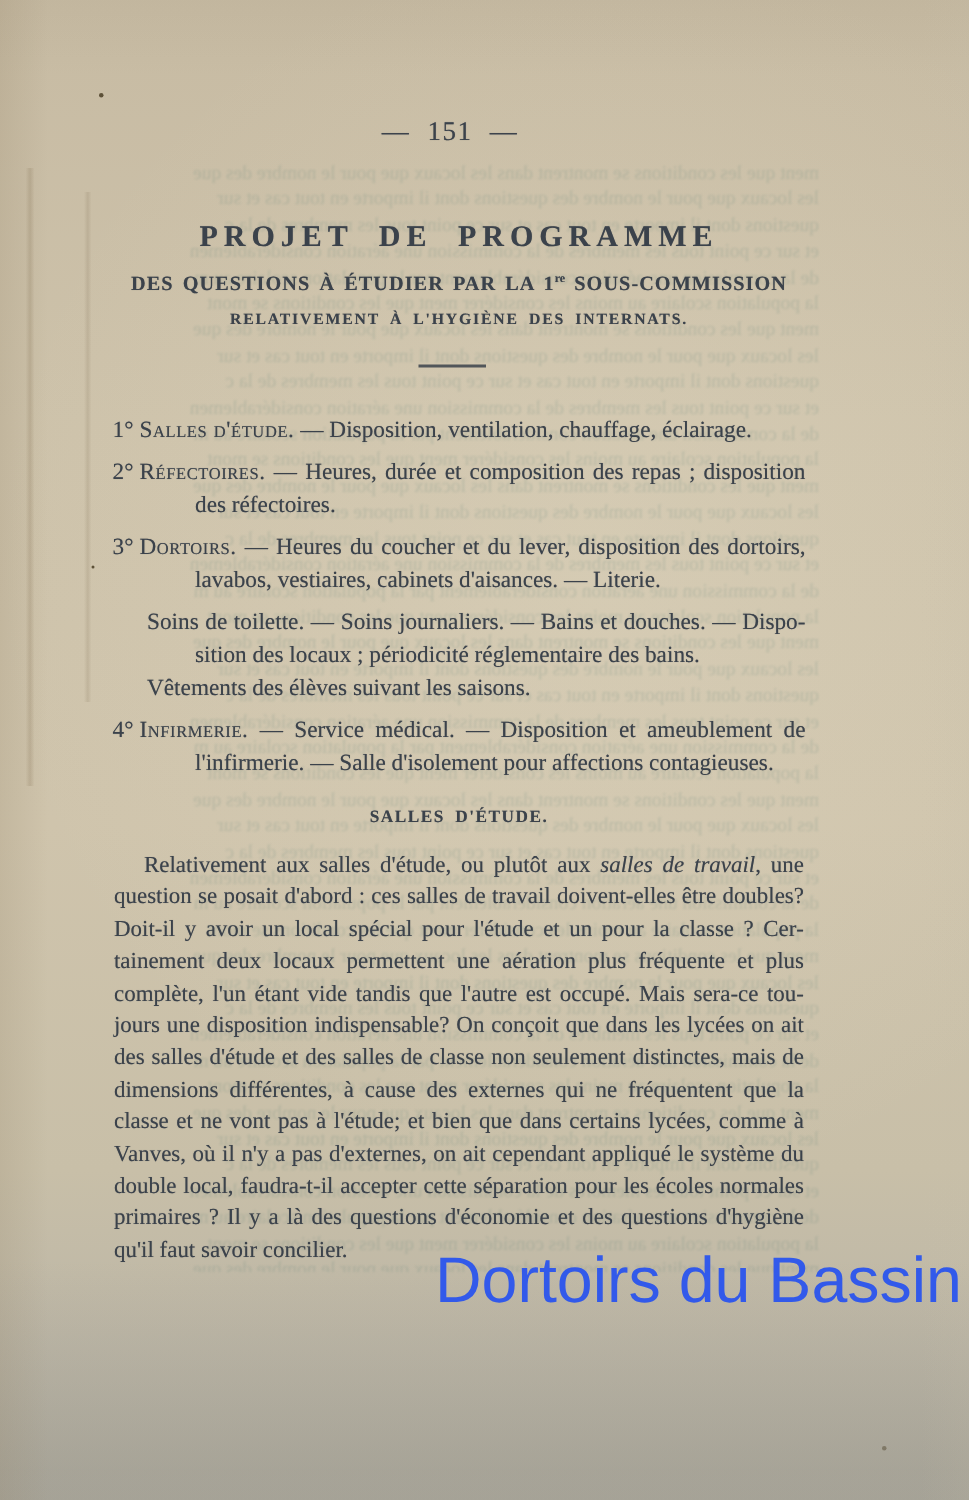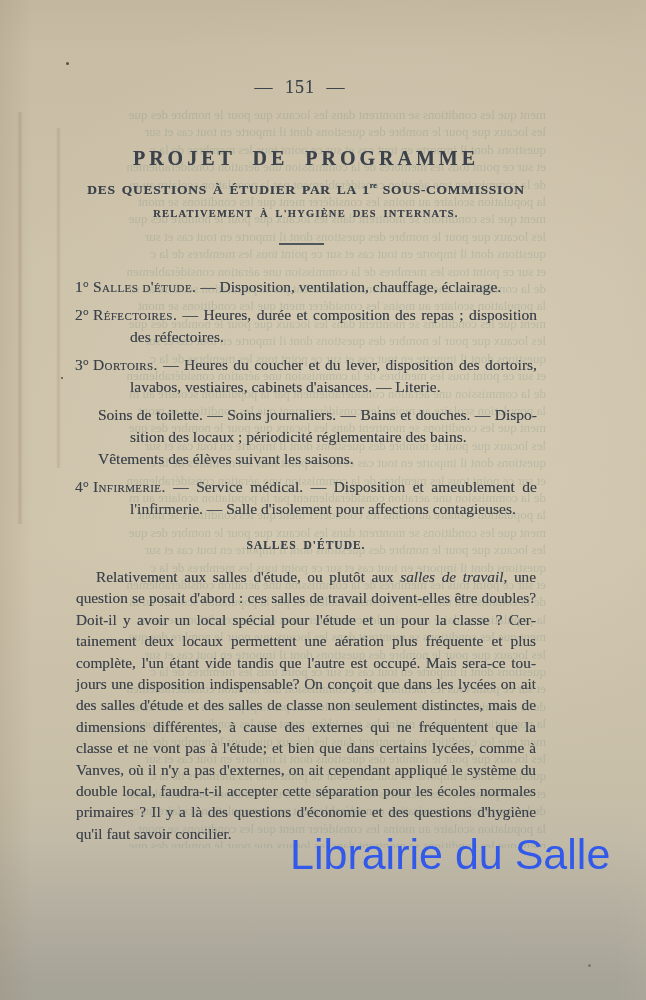--- a/index.html
+++ b/index.html
@@ -141,16 +141,16 @@
     <div class="item"><span class="marker">3°</span><span class="label">Dortoirs.</span> <span>— Heures du coucher et du lever, disposition des dortoirs, lavabos, vestiaires, cabinets d'aisances. — Literie.</span></div>
     <div class="item sub"><span>Soins de toilette. — Soins journaliers. — Bains et douches. — Dispo­sition des locaux ; périodicité réglementaire des bains.</span></div>
     <div class="item sub no-gap"><span>Vêtements des élèves suivant les saisons.</span></div>
     <div class="item"><span class="marker">4°</span><span class="label">Infirmerie.</span> <span>— Service médical. — Disposition et ameublement de l'infirmerie. — Salle d'isolement pour affections contagieuses.</span></div>
   </div>
 
   <div class="section-heading ink">SALLES D'ÉTUDE.</div>
 
   <p class="paragraph ink"><span>Relativement aux salles d'étude, ou plutôt aux </span><span class="it">salles de travail</span><span>, une question se posait d'abord : ces salles de travail doivent-elles être doubles? Doit-il y avoir un local spécial pour l'étude et un pour la classe ? Cer­tainement deux locaux permettent une aération plus fréquente et plus complète, l'un étant vide tandis que l'autre est occupé. Mais sera-ce tou­jours une disposition indispensable? On conçoit que dans les lycées on ait des salles d'étude et des salles de classe non seulement distinctes, mais de dimensions différentes, à cause des externes qui ne fréquentent que la classe et ne vont pas à l'étude; et bien que dans certains lycées, comme à Vanves, où il n'y a pas d'externes, on ait cependant appliqué le système du double local, faudra-t-il accepter cette séparation pour les écoles nor­males primaires ? Il y a là des questions d'économie et des questions d'hygiène qu'il faut savoir concilier.</span></p>
 
-  <div class="watermark" id="wm" style="color: rgb(43, 85, 238);">Librairie du Salle</div>
+  <div class="watermark" id="wm" style="color: rgb(43, 85, 238);">Dortoirs du Bassin</div>
 
   <div class="vignette"></div>
 </div>
 
 </body></html>

